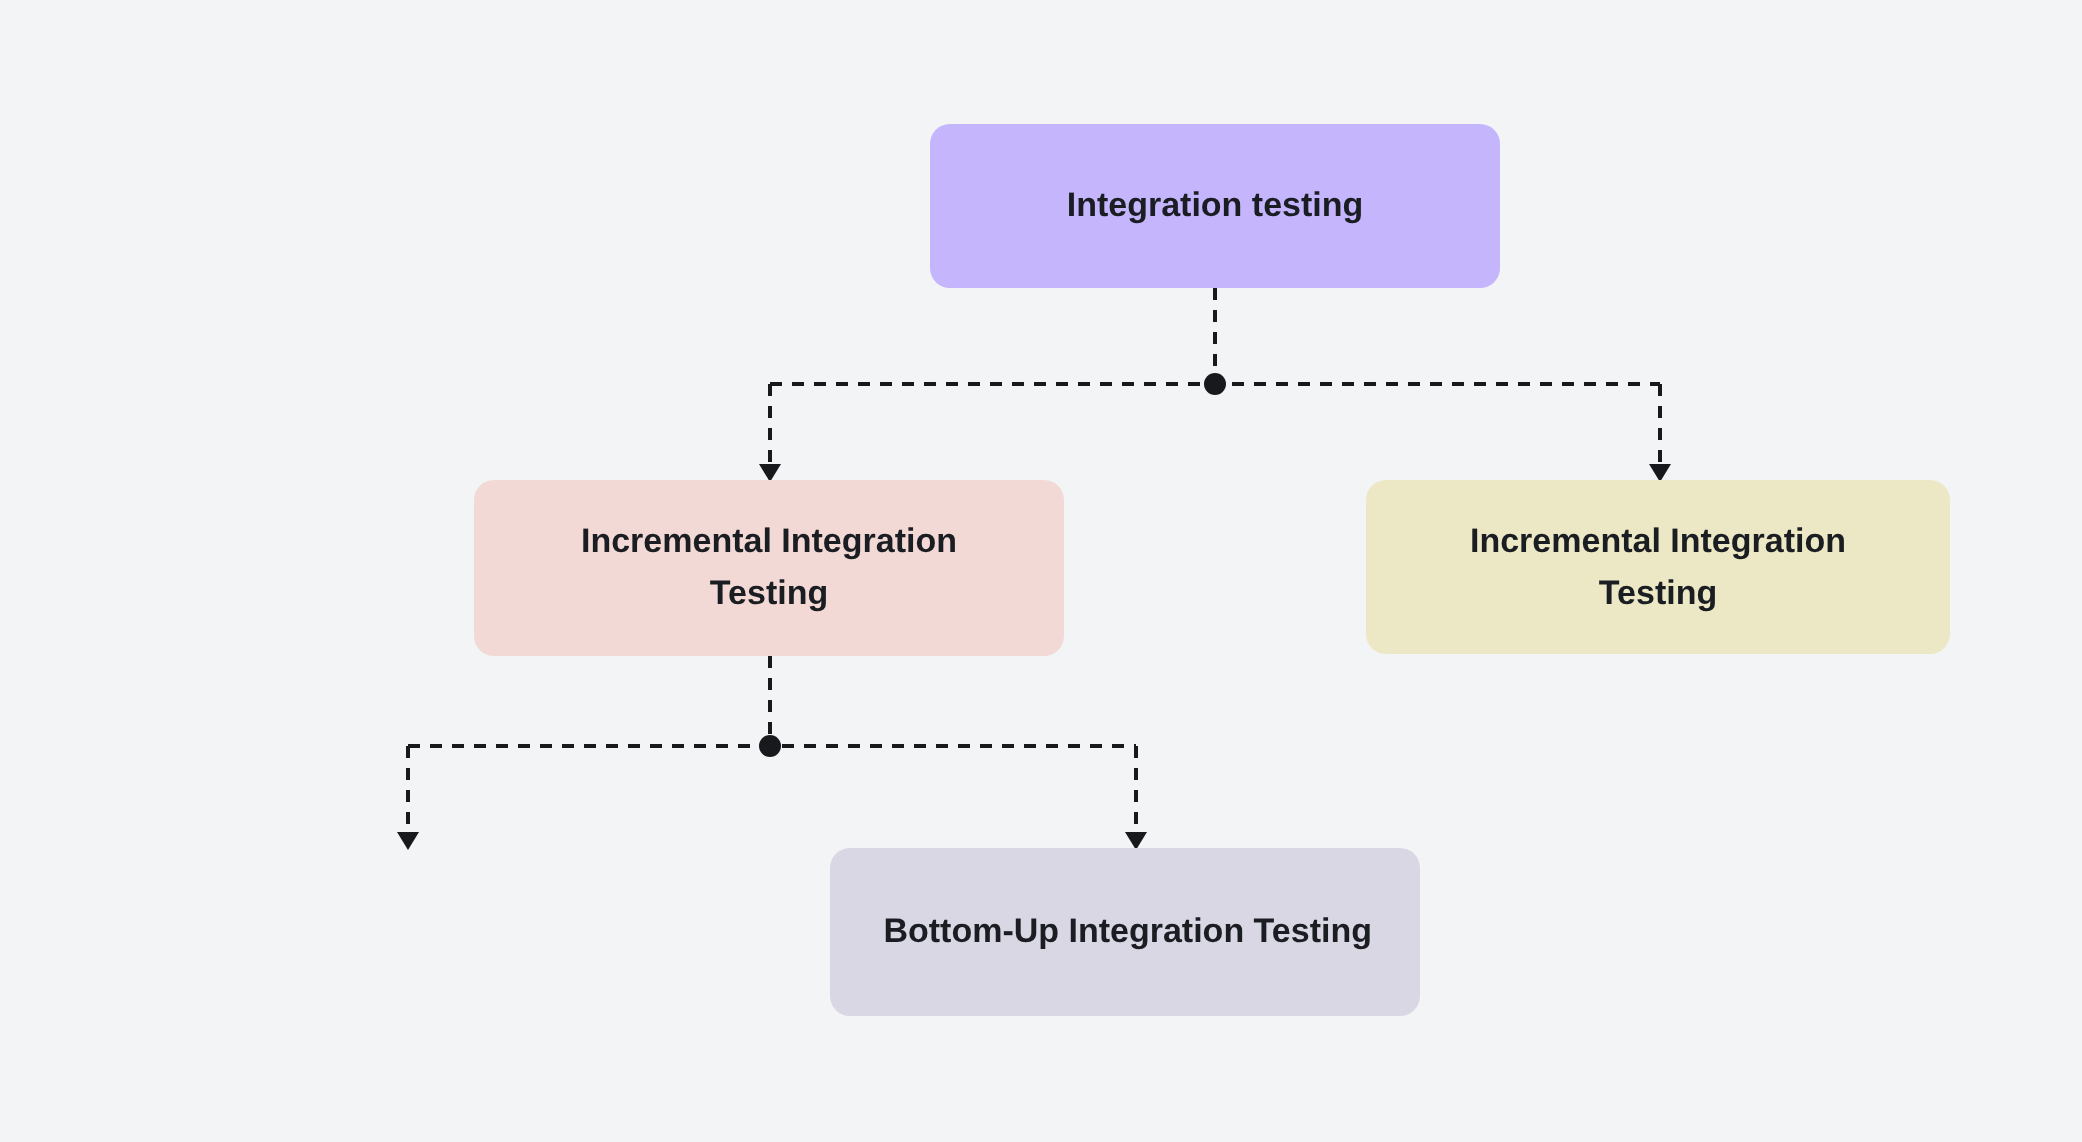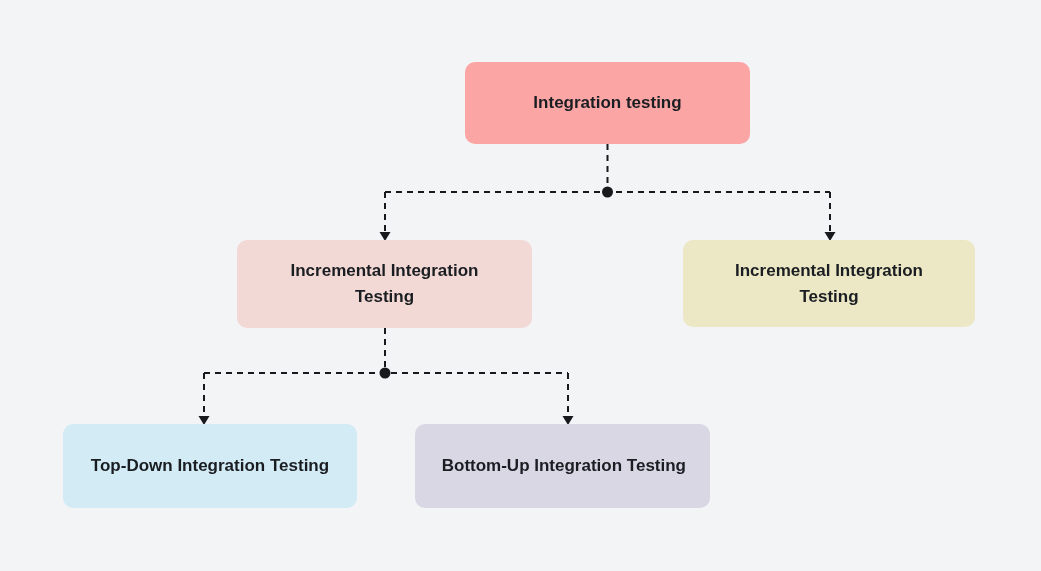--- a/index.html
+++ b/index.html
@@ -70,33 +70,30 @@
     <g stroke="none" fill="#17191c">
       <circle cx="607.5" cy="192" r="5.5"></circle>
       <circle cx="385" cy="373" r="5.5"></circle>
       <polygon points="379.5,232 390.5,232 385,241"></polygon>
       <polygon points="824.5,232 835.5,232 830,241"></polygon>
       <polygon points="198.5,416 209.5,416 204,425"></polygon>
       <polygon points="562.5,416 573.5,416 568,425"></polygon>
     </g>
   </svg>
 
-  <div class="node node-root" style="background-color: #fca5a5;">
+  <div class="node node-root" style="background-color: #c4b5fd;">
     <span style="color: rgb(26, 29, 33);">Integration testing</span>
   </div>
 
   <div class="node node-incr-left" style="background-color: rgb(243, 217, 213);">
     <span style="color: rgb(26, 29, 33);">Incremental Integration Testing</span>
   </div>
 
   <div class="node node-incr-right" style="background-color: rgb(236, 232, 197);">
     <span style="color: rgb(26, 29, 33);">Incremental Integration Testing</span>
   </div>
 
-  <div class="node node-top-down" style="background-color: rgb(211, 235, 245);">
-    <span style="color: rgb(26, 29, 33);">Top-Down Integration Testing</span>
-  </div>
 
   <div class="node node-bottom-up" style="background-color: rgb(218, 215, 228); justify-content: flex-end;">
     <span style="color: rgb(26, 29, 33);">Bottom-Up Integration Testing</span>
   </div>
 
 </div>
 
 </body></html>

